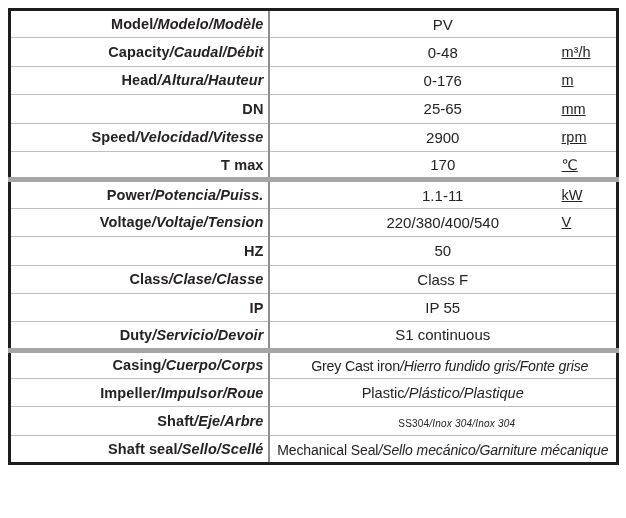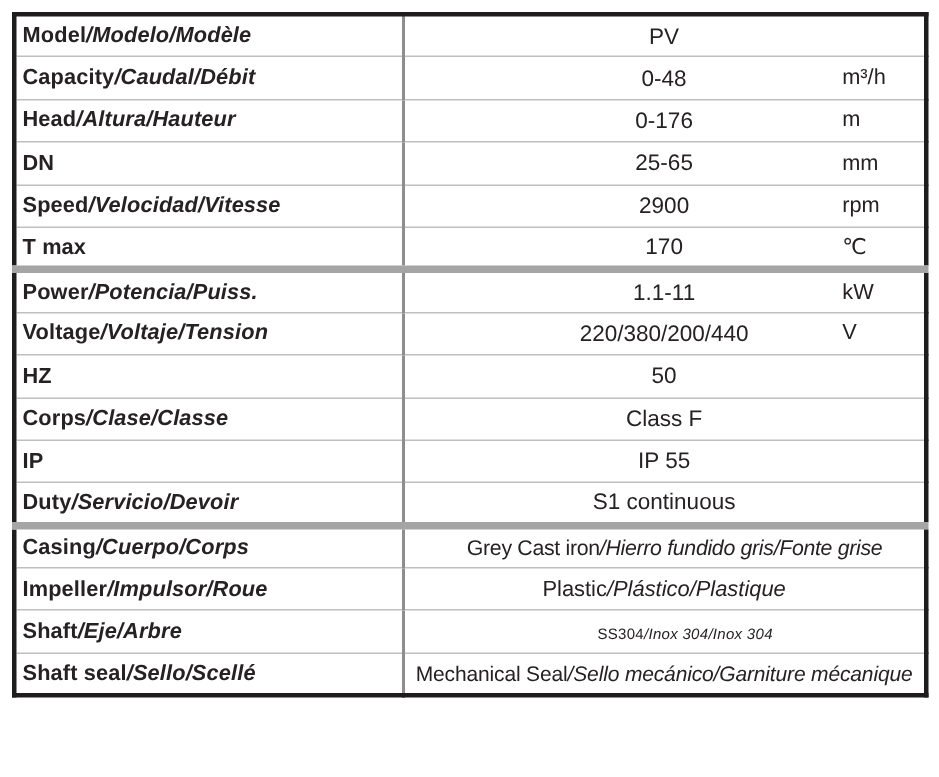--- a/index.html
+++ b/index.html
@@ -23,41 +23,42 @@
   td{
     height:28.4px;
     padding:0 4px;
     vertical-align:middle;
     box-sizing:border-box;
   }
   tr + tr td{border-top:1.6px solid #c0bfbf;}
   tr.thick-top td{border-top:5px solid #a6a5a5;}
   td.label-cell{
     border-right:2px solid #8f8e8e;
-    text-align:left;
+    text-align:right;
     font-weight:bold;
     font-size:14.5px;
     letter-spacing:0.1px;
     white-space:nowrap;
   }
   td.value-cell{
     position:relative;
     text-align:center;
     font-size:15px;
     white-space:nowrap;
   }
   .italic{font-style:italic;}
   .unit{
     position:absolute;
     left:292px;
     top:50%;
     transform:translateY(-50%);
     font-size:14.5px;
     text-align:left;
     white-space:nowrap;
+    text-decoration:underline;
   }
   tr:nth-child(13) td.value-cell .value{font-size:14.2px;letter-spacing:-0.2px;margin-left:14px;}
   tr:nth-child(14) td.value-cell .value{font-size:14.6px;margin-top:44px;}
   tr:nth-child(15) td.value-cell .value{font-size:10px;letter-spacing:0.2px;margin-left:28px;}
   tr:nth-child(16) td.value-cell .value{font-size:14px;letter-spacing:-0.1px;}
 </style>
 </head>
 <body>
 
 <div class="sheet">
@@ -90,28 +91,28 @@
         <tr>
           <td class="label-cell"><span>T max</span><span class="italic"></span></td>
           <td class="value-cell"><span class="value"><span>170</span><span class="italic"></span></span><span class="unit">℃</span></td>
         </tr>
         <tr class="thick-top">
           <td class="label-cell"><span>Power</span><span class="italic">/Potencia/Puiss.</span></td>
           <td class="value-cell"><span class="value"><span>1.1-11</span><span class="italic"></span></span><span class="unit">kW</span></td>
         </tr>
         <tr>
           <td class="label-cell"><span>Voltage</span><span class="italic">/Voltaje/Tension</span></td>
-          <td class="value-cell"><span class="value"><span>220/380/200/440</span><span class="italic"></span></span><span class="unit">V</span></td>
+          <td class="value-cell"><span class="value"><span>220/380/400/540</span><span class="italic"></span></span><span class="unit">V</span></td>
         </tr>
         <tr>
           <td class="label-cell"><span>HZ</span><span class="italic"></span></td>
           <td class="value-cell"><span class="value"><span>50</span><span class="italic"></span></span><span class="unit"></span></td>
         </tr>
         <tr>
-          <td class="label-cell"><span>Corps</span><span class="italic">/Clase/Classe</span></td>
+          <td class="label-cell"><span>Class</span><span class="italic">/Clase/Classe</span></td>
           <td class="value-cell"><span class="value"><span>Class F</span><span class="italic"></span></span><span class="unit"></span></td>
         </tr>
         <tr>
           <td class="label-cell"><span>IP</span><span class="italic"></span></td>
           <td class="value-cell"><span class="value"><span>IP 55</span><span class="italic"></span></span><span class="unit"></span></td>
         </tr>
         <tr>
           <td class="label-cell"><span>Duty</span><span class="italic">/Servicio/Devoir</span></td>
           <td class="value-cell"><span class="value"><span>S1 continuous</span><span class="italic"></span></span><span class="unit"></span></td>
         </tr>

